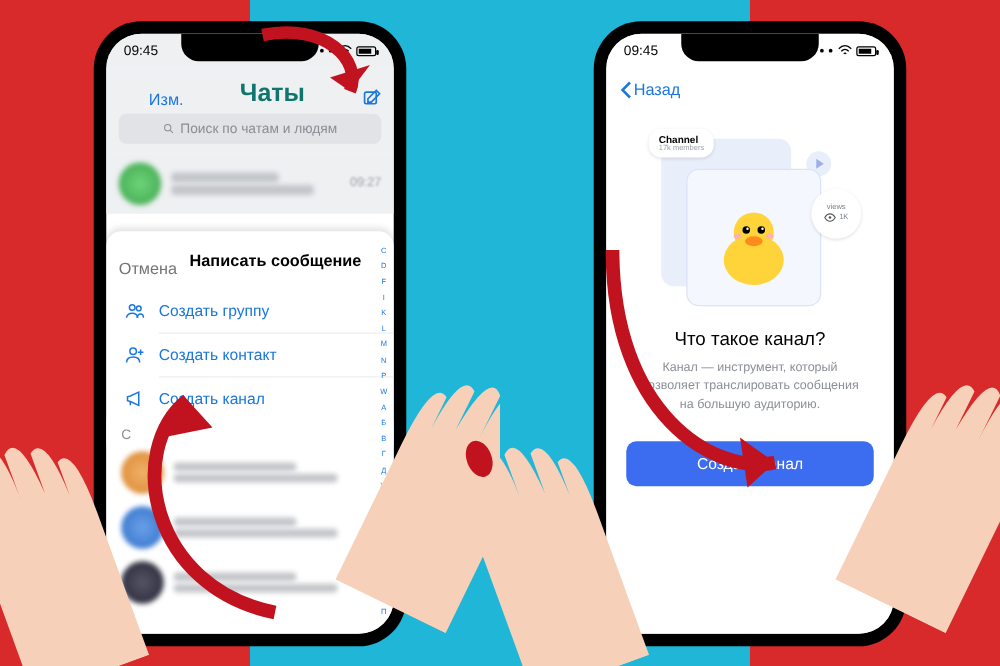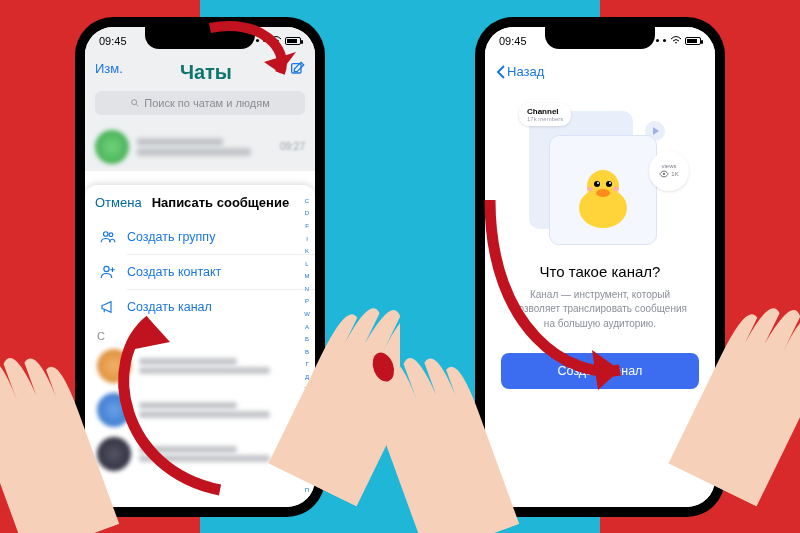--- a/index.html
+++ b/index.html
@@ -15,39 +15,39 @@
   .notch { position:absolute; z-index:50; left:50%; top:0; transform:translateX(-50%); width:110px; height:22px; background:#000; border-bottom-left-radius:14px; border-bottom-right-radius:14px; }
   .statusbar { position:absolute; z-index:40; top:0; left:0; right:0; height:28px; display:flex; align-items:center; justify-content:space-between; padding:0 14px; font-size:11px; font-weight:400; color:#000; background:#eef0f2; }
   .status-right { display:flex; gap:3px; align-items:center; }
   .sig-dot { width:3px;height:3px;border-radius:50%;background:#000;display:inline-block;margin-right:1px; }
   .battery { width:16px;height:8px;border:1px solid #000;border-radius:2px;position:relative; }
   .battery::after{content:"";position:absolute;right:-3px;top:2px;width:2px;height:4px;background:#000;border-radius:1px;}
   .battery > div{position:absolute;left:1px;top:1px;bottom:1px;width:70%;background:#000;}
 
   
   .chats-header { position:relative; margin-top:28px; height:68px; background:#eef0f2; padding:6px 10px 0; }
-  .chats-header .row1 { display:flex; align-items:flex-start; justify-content:space-between; height:26px; }
+  .chats-header .row1 { display:flex; align-items:flex-end; justify-content:space-between; height:26px;margin-left:24px; }
   .edit-link { color:#1b77e0; font-size:13px; }
   .chats-title { font-weight:700; font-size:20px; color:#0f766e; }
   .compose-icon { width:16px; height:16px; color:#1b77e0; }
   .chats-search { margin-top:4px; height:24px; background:#e1e3e6; border-radius:6px; display:flex; align-items:center; justify-content:center; font-size:11px; color:#8a8d93; gap:4px; }
   .mag { width:10px;height:10px;display:inline-block; }
   .blurred-chat { height:48px; display:flex; align-items:center; padding:6px 10px; background:#eef0f2; }
   .avatar { width:34px;height:34px;border-radius:50%; filter:blur(2px); }
   .avatar.green{background:radial-gradient(#6fd47a,#3aa34a);}
   .avatar.blue{background:radial-gradient(#6aa0e8,#2d6ec7);}
   .avatar.orange{background:radial-gradient(#f0b26a,#d8832a);}
   .avatar.dark{background:radial-gradient(#556,#223);}
   .chat-text{margin-left:8px;flex:1;}
   .blur-line{height:8px;border-radius:3px;background:#c3c5c9;filter:blur(2px);margin:2px 0;}
   .blur-line.short{width:60%;} .blur-line.mid{width:80%;}
   .chat-time{font-size:10px;color:#9da0a6;filter:blur(1px);}
   .sheet { position:absolute; left:0; right:0; bottom:0; top:158px; background:#fff; border-top-left-radius:12px; border-top-right-radius:12px; box-shadow:0 -2px 6px rgba(0,0,0,.12); overflow:hidden; }
   .sheet-header{display:flex;align-items:center;gap:10px;padding:10px;}
-  .cancel{color:#0369a1;font-size:13px;}
+  .cancel{color:#737373;font-size:13px;margin-top:12px;}
   .sheet-title{font-weight:700;font-size:13px;color:#000;}
   .sheet-search{margin:0 10px 8px;height:24px;background:#eceef1;border-radius:6px;display:flex;align-items:center;justify-content:center;font-size:11px;color:#8a8d93;gap:4px;}
   .action-row{display:flex;align-items:center;gap:10px;padding:8px 14px;color:#1b77e0;font-size:12.5px;}
   .action-row svg{width:18px;height:18px;stroke:#1b77e0;fill:none;stroke-width:1.6;}
   .divider{height:1px;background:#eceef1;margin-left:42px;}
   .section-letter{font-size:11px;color:#8a8d93;padding:6px 12px 2px;background:#fff;}
   .contact-row{display:flex;align-items:center;padding:5px 12px;}
   .contact-row .chat-text .blur-line{height:7px;}
   .alpha-index{position:absolute;right:2px;top:168px;bottom:10px;width:12px;display:flex;flex-direction:column;justify-content:space-around;align-items:center;z-index:30;}
   .alpha-index span{font-size:6px;color:#1b77e0;line-height:1;}

